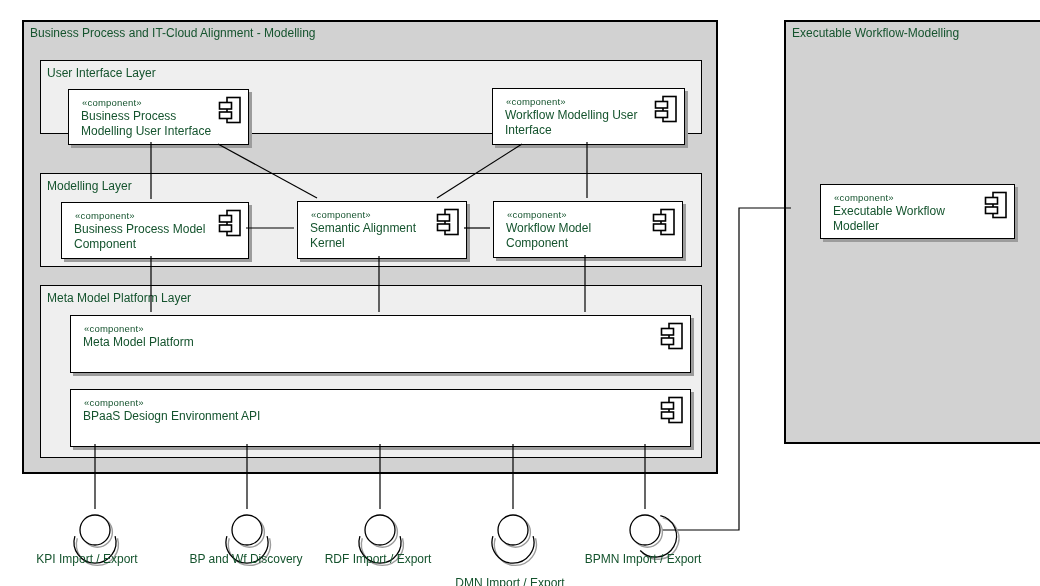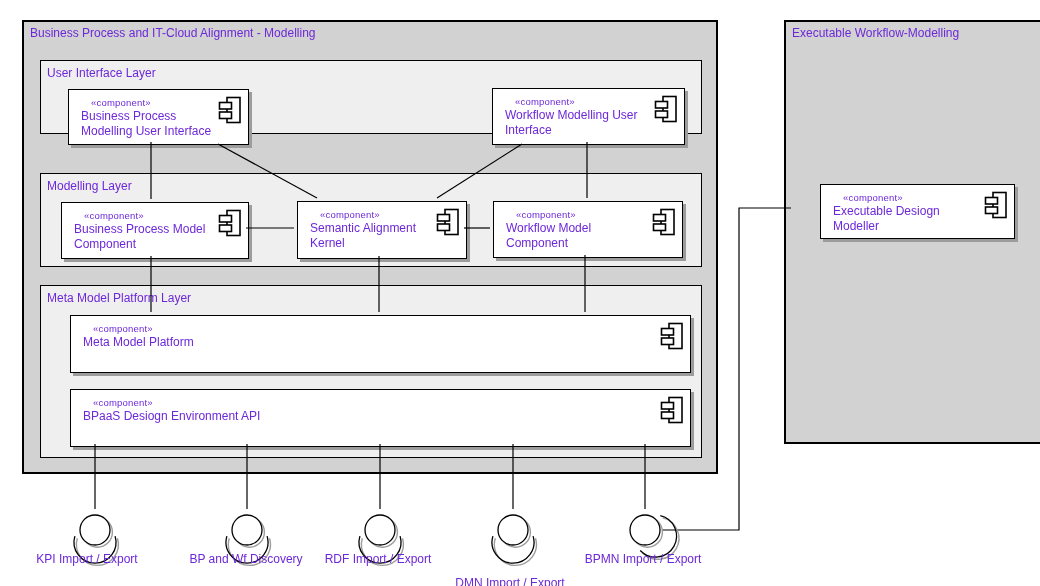--- a/index.html
+++ b/index.html
@@ -1,37 +1,37 @@
 <!DOCTYPE html>
 <html><head>
 <meta charset="utf-8">
 <style>
   html,body{margin:0;padding:0;background:#ffffff;}
   .canvas{
     position:relative;width:1040px;height:586px;background:#ffffff;
-    font-family:"Liberation Sans", sans-serif;color:#6d28d9;overflow:hidden;
+    font-family:"Liberation Sans", sans-serif;color:#14532d;overflow:hidden;
   }
   .container{
     position:absolute;background:#d2d2d2;border:2px solid #000;box-sizing:border-box;
   }
   .container-title{
     position:absolute;left:6px;top:4px;font-size:12px;white-space:nowrap;
   }
   .layer{
     position:absolute;background:#efefef;border:1.5px solid #000;box-sizing:border-box;
   }
   .layer-title{
     position:absolute;left:6px;top:5px;font-size:12px;white-space:nowrap;
   }
   .component{
     position:absolute;background:#ffffff;border:1.4px solid #000;box-sizing:border-box;
     box-shadow:3px 3px 0 #9c9c9c;
   }
   .stereo{
-    position:absolute;left:22px;top:7px;font-size:9.5px;letter-spacing:0.2px;white-space:nowrap;
+    position:absolute;left:13px;top:7px;font-size:9.5px;letter-spacing:0.2px;white-space:nowrap;
   }
   .comp-name{
     position:absolute;left:12px;top:19px;font-size:12px;line-height:15px;white-space:pre-line;
   }
   .comp-icon{
     position:absolute;top:6px;right:6px;width:24px;height:28px;
   }
   .overlay{
     position:absolute;left:0;top:0;width:1040px;height:586px;pointer-events:none;
   }
@@ -133,21 +133,21 @@
         </svg>
       </div>
     </div>
   </div>
 
   <div class="container" style="left:757px;top:20px;width:260px;height:424px;margin-left:27px;">
     <div class="container-title">Executable Workflow-Modelling</div>
 
     <div class="component" style="left:34px;top:162px;width:195px;height:55px;">
       <div class="stereo">«component»</div>
-      <div class="comp-name">Executable Desiogn
+      <div class="comp-name">Executable Workflow
 Modeller</div>
       <svg class="comp-icon" viewBox="0 0 24 28">
         <rect x="9" y="1.5" width="13" height="25" fill="#fff" stroke="#000" stroke-width="1.6"></rect>
         <rect x="1.5" y="6.5" width="12" height="6.5" fill="#fff" stroke="#000" stroke-width="1.6"></rect>
         <rect x="1.5" y="16" width="12" height="6.5" fill="#fff" stroke="#000" stroke-width="1.6"></rect>
       </svg>
     </div>
   </div>
 
   <svg class="overlay" viewBox="0 0 1040 586">

